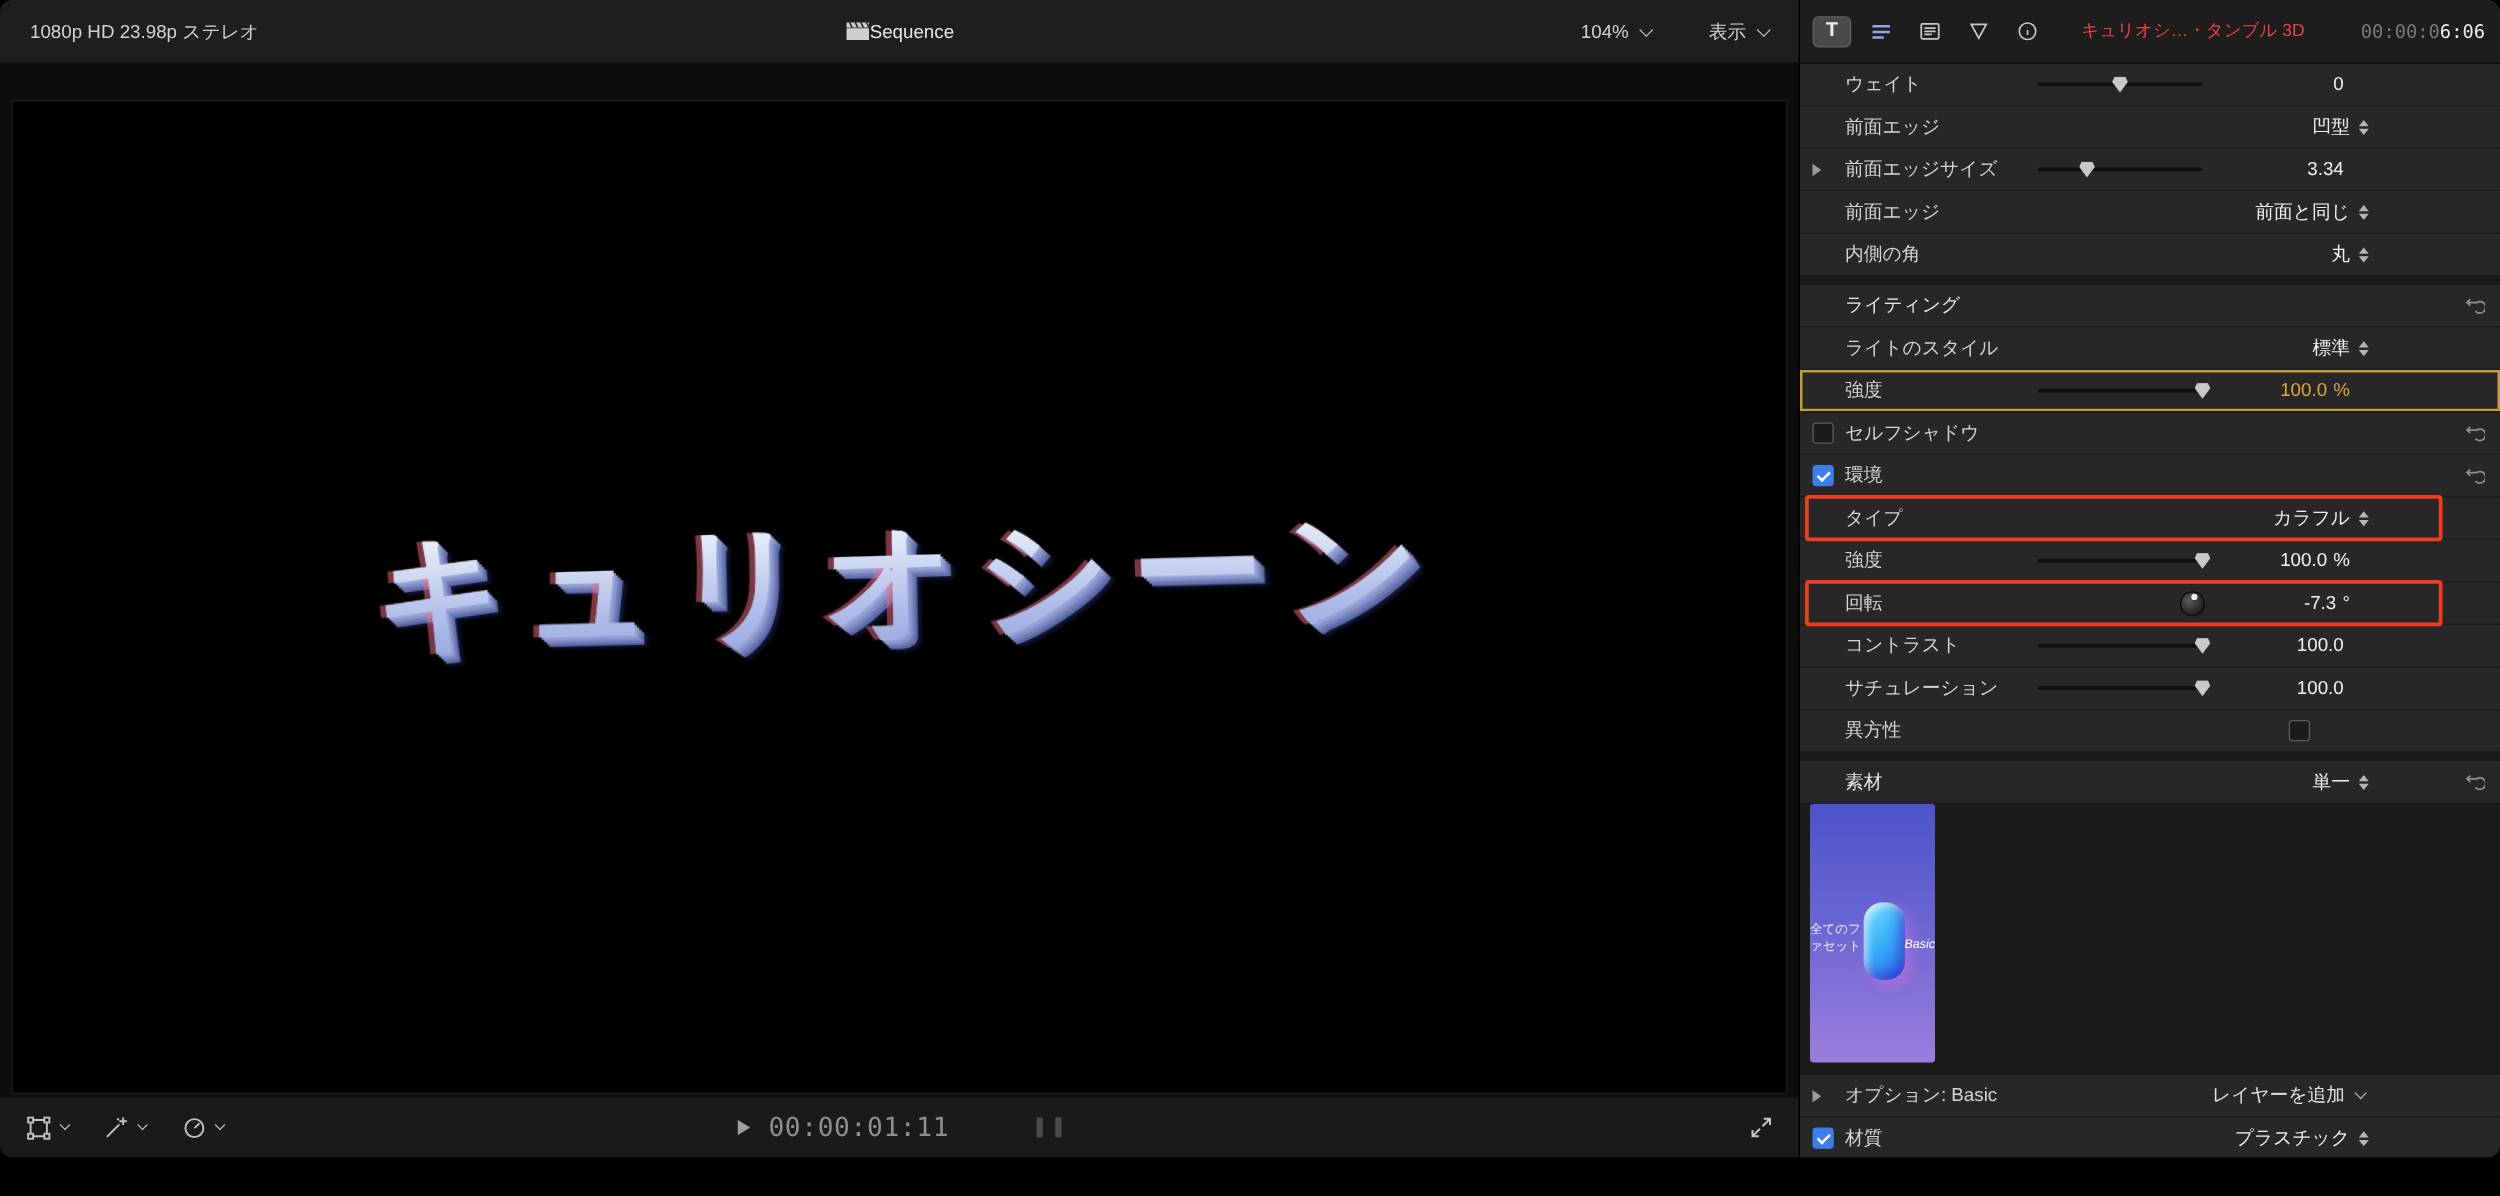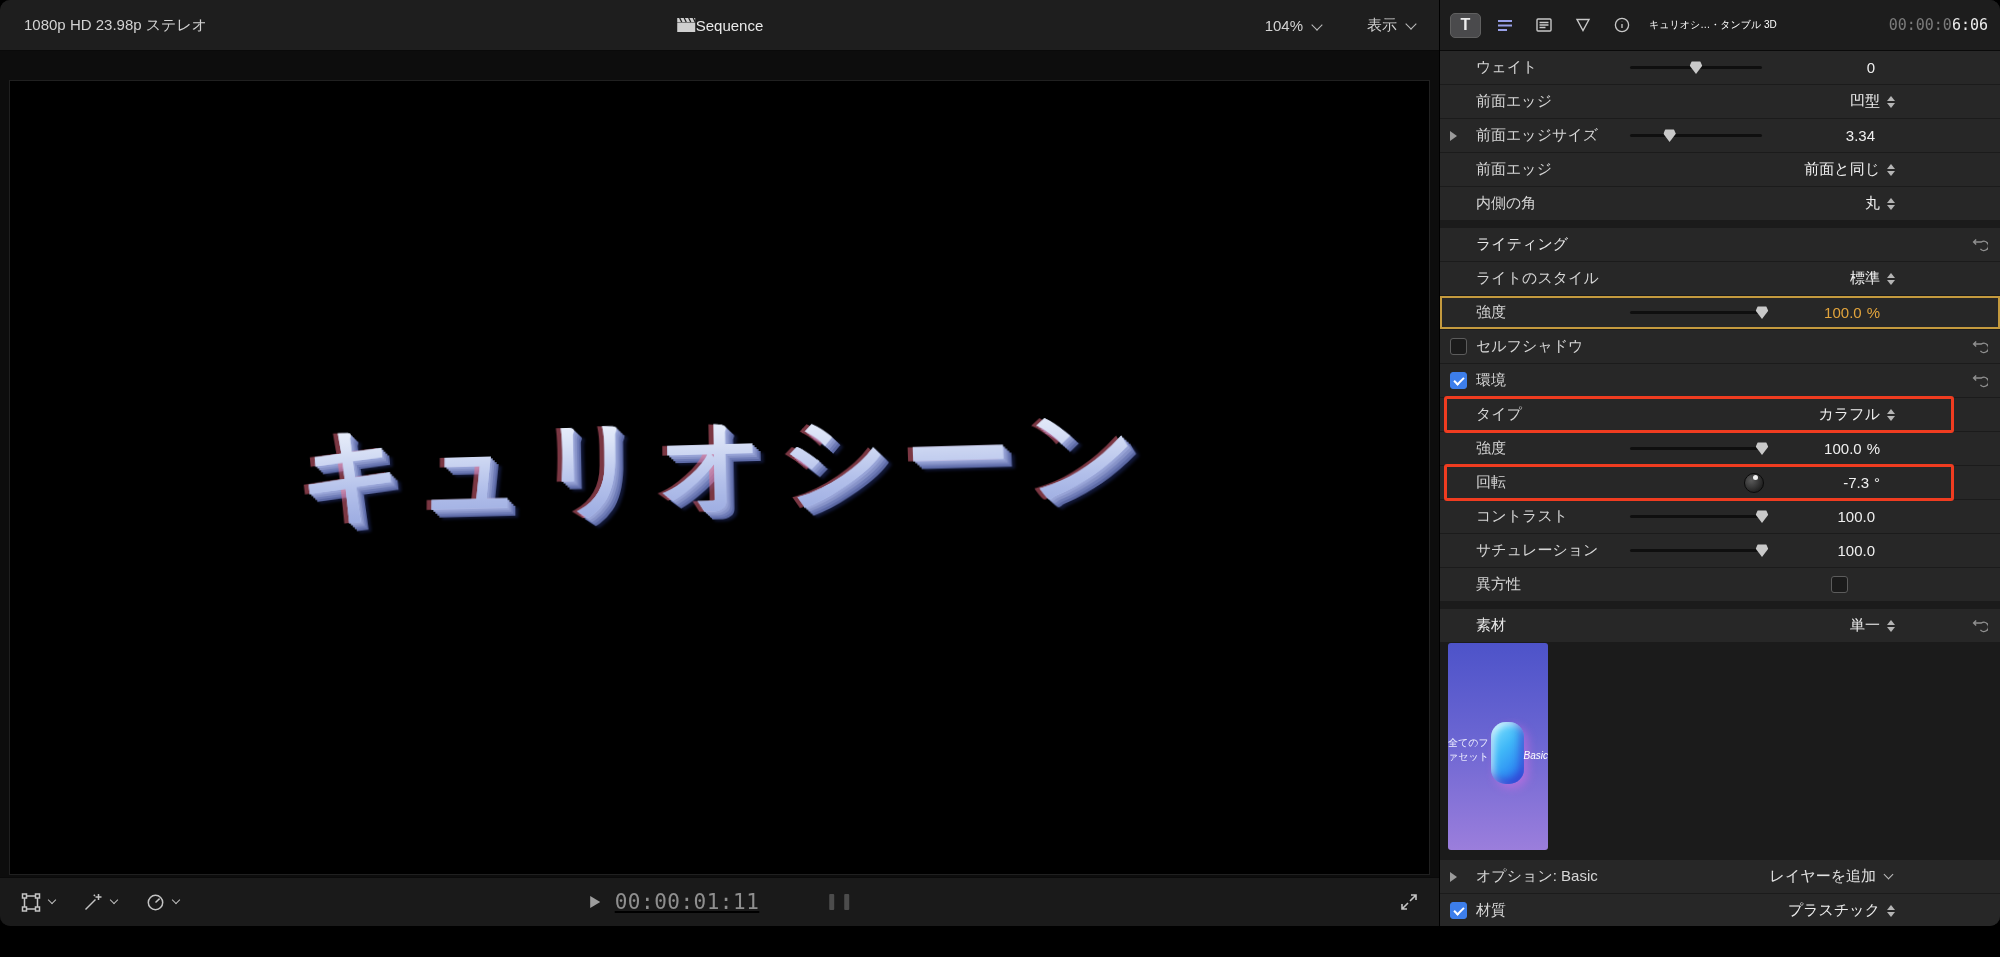--- a/index.html
+++ b/index.html
@@ -20,34 +20,34 @@
   .canvas-text { position:relative; font-size:104px; font-weight:bold; letter-spacing:16px; color:transparent; white-space:nowrap; }
   .canvas-text::before { content:attr(data-text); position:absolute; left:0; top:0; letter-spacing:inherit; color:#b9c6ee;
       text-shadow:-5px 0 0 rgba(246,110,134,.5), 2px 2px 0 #97a3d6, 4px 4px 0 #8793c8, 6px 6px 0 #707db8, 8px 8px 0 #5d6aa6, 11px 10px 3px rgba(18,24,58,.9); z-index:0; }
   .canvas-text::after { content:attr(data-text); position:absolute; left:0; top:0; letter-spacing:inherit;
       background:linear-gradient(180deg,#fafcff 0%,#dbe3f6 30%,#b3c0ea 62%,#8fa0dc 100%);
       -webkit-background-clip:text; background-clip:text; color:transparent; z-index:1; }
   .v-bottom { position:absolute; left:0; right:0; bottom:0; height:49px; background:#1a1a1a; display:flex; align-items:center; padding:0 20px; border-top:1px solid #0a0a0a; }
   .tools { display:flex; align-items:center; gap:28px; }
   .tool { display:flex; align-items:center; }
   .tool .chev { width:6px; height:6px; margin-left:7px; }
-  .v-b-center { position:absolute; left:50%; transform:translateX(-50%); display:flex; align-items:center;text-decoration:underline; }
+  .v-b-center { position:absolute; left:50%; transform:translateX(-50%); display:flex; align-items:center; }
   .play { width:0; height:0; border-left:10px solid #9e9e9e; border-top:6px solid transparent; border-bottom:6px solid transparent; margin-right:15px; }
   .tc { font-size:21px; color:#8f8f8f; letter-spacing:.5px; font-family:"DejaVu Sans Mono","Liberation Mono",monospace; }
   .ticks { display:flex; gap:10px; margin-left:70px; }
   .tick { width:5px; height:16px; background:#4c4c4c; border-radius:1px; }
   .expand { margin-left:auto; }
 
   
   .insp { width:561px; flex:0 0 561px; background:#1b1b1b; border-left:1px solid #000; display:flex; flex-direction:column; position:relative; }
   .i-head { height:51px; background:#1d1d1d; border-bottom:1px solid #0a0a0a; display:flex; align-items:center; padding:0 12px 0 10px; gap:8px; }
   .tab { width:31px; height:25px; border-radius:5px; display:flex; align-items:center; justify-content:center; }
   .tab.active { background:#4a4a4c; border:1px solid #606060; }
   .tab-t { font-size:16px; font-weight:bold; color:#ededed; line-height:1; }
-  .i-title { margin-left:4px; color:#ffffff; font-size:10px; white-space:nowrap; overflow:hidden; text-overflow:ellipsis; max-width:230px; }
+  .i-title { margin-left:20px; color:#ef4444; font-size:14px; white-space:nowrap; overflow:hidden; text-overflow:ellipsis; max-width:230px; }
   .i-tc { margin-left:auto; font-size:15px; white-space:nowrap; font-family:"DejaVu Sans Mono","Liberation Mono",monospace; }
   .i-tc .dim { color:#7b7b7b; } .i-tc .bright { color:#ededed; }
 
   .i-body { flex:1; overflow:hidden; padding-top:0; }
   .row { height:33px; margin-bottom:1px; background:#272727; display:flex; align-items:center; padding:0 12px 0 10px; position:relative; }
   .row.gap-top { margin-top:8px; }
   .lead { width:26px; flex:0 0 26px; display:flex; align-items:center; }
   .disc { width:0; height:0; border-top:5px solid transparent; border-bottom:5px solid transparent; border-left:7px solid #9b9b9b; }
   .lbl { font-size:15px; color:#d6d6d6; white-space:nowrap; }
   .row.section .lbl { color:#e8e8e8; }

